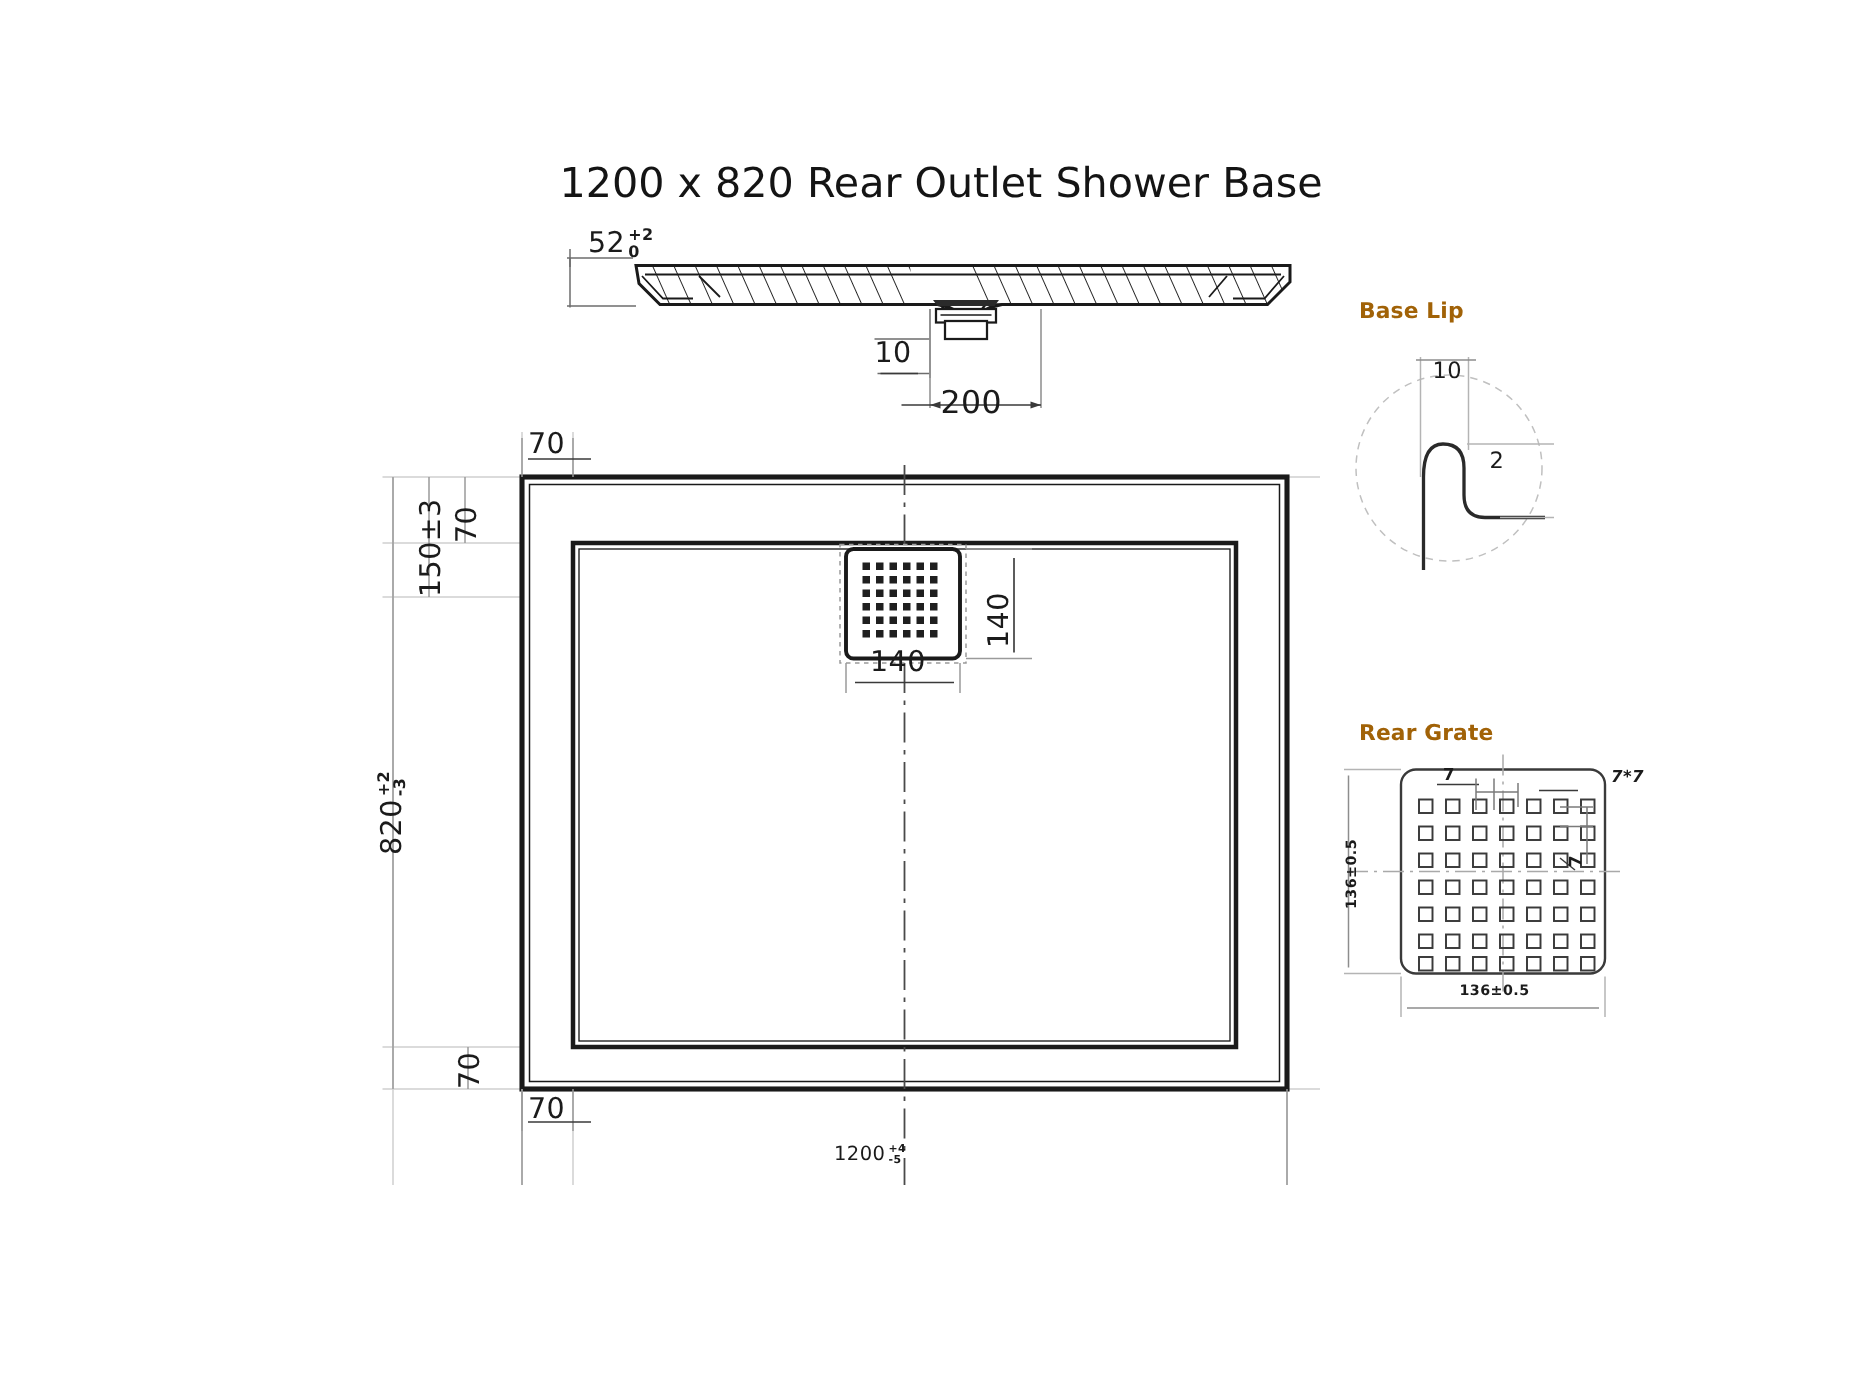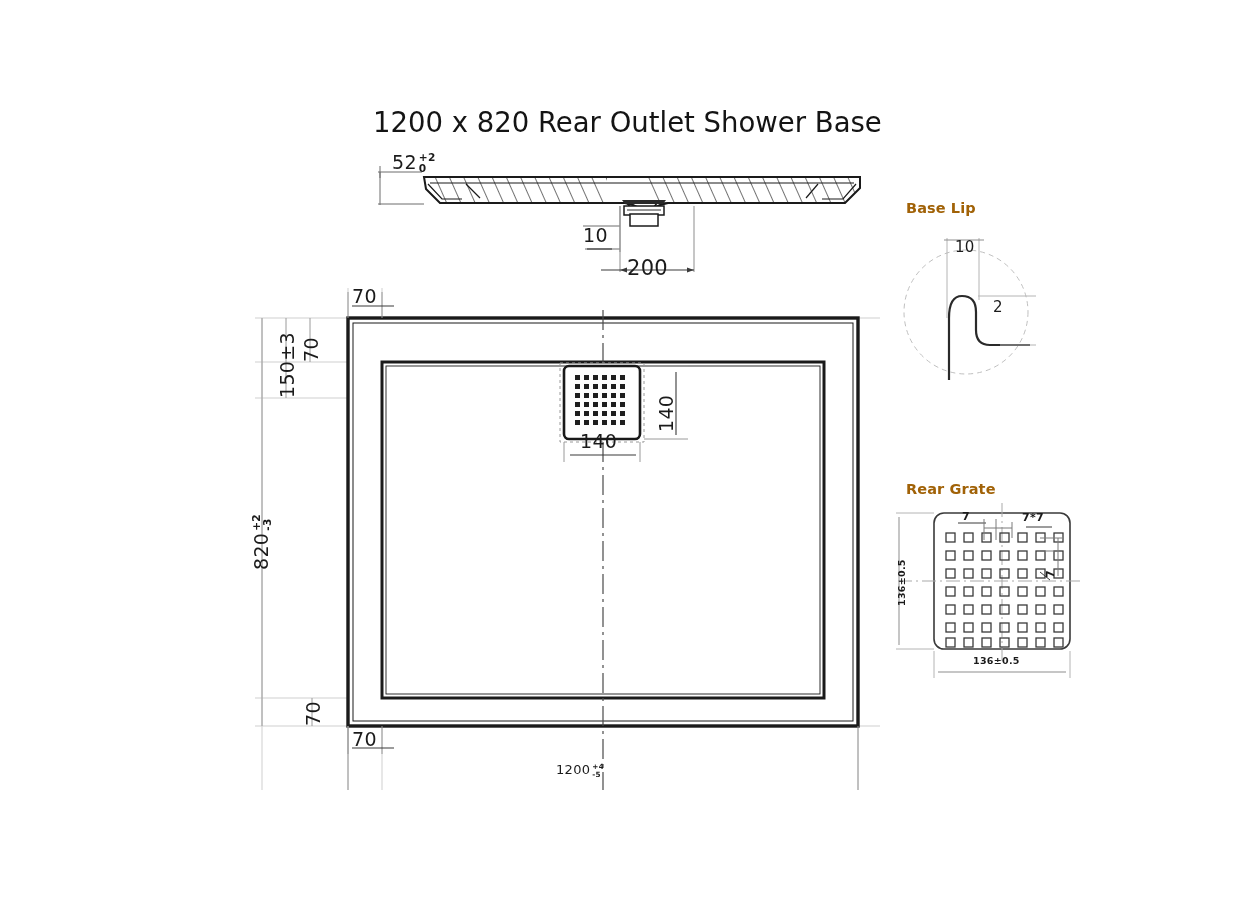--- a/index.html
+++ b/index.html
@@ -359,21 +359,21 @@
   <div class="detail-heading" style="left:906px; top:200px;">Base Lip</div>
 
   <div class="dim-text small" style="left:955px; top:238px;">10</div>
 
   <div class="dim-text small" style="left:993px; top:298px;">2</div>
 
   <div class="detail-heading" style="left:906px; top:481px;">Rear Grate</div>
 
   <div class="dim-text tiny" style="left:962px; top:510px;">7</div>
 
-  <div class="dim-text tiny" style="left:1022px; top:511px;">7*7</div>
+  <div class="dim-text tiny" style="left:1074px; top:511px;font-style:italic;">7*7</div>
 
   <div class="dim-text tiny rot90" style="left:1044px; top:578px;">7</div>
 
   <div class="dim-text micro rot90" style="left:896px; top:606px;">136±0.5</div>
 
   <div class="dim-text micro" style="left:973px; top:655px;">136±0.5</div>
 
 </div>
 
 </body></html>

